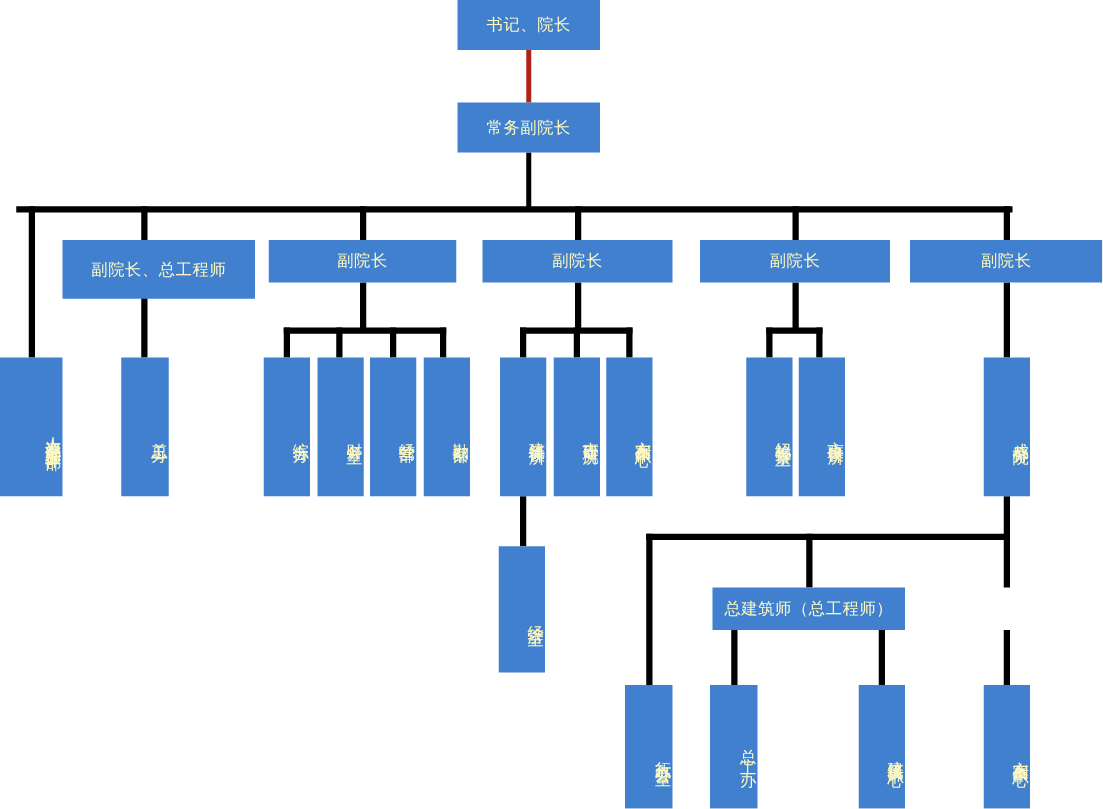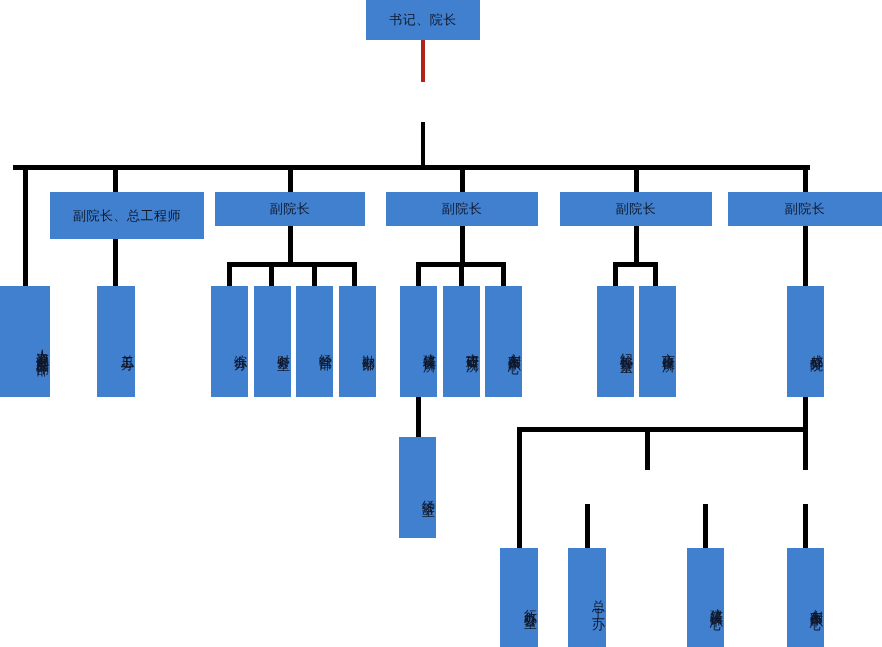--- a/index.html
+++ b/index.html
@@ -14,21 +14,21 @@
   #chart-root {
     position: relative;
     width: 882px;
     height: 647px;
     overflow: hidden;
     background: #ffffff;
   }
   .node {
     position: absolute;
     background: #4180ce;
-    color: #0f172a;
+    color: #fef9c3;
     display: flex;
     align-items: center;
     justify-content: center;
     box-sizing: border-box;
     line-height: 1.18;
     letter-spacing: 0.5px;
     text-align: center;
     user-select: none;
   }
   .node.horiz {
@@ -101,20 +101,23 @@
     <div class="conn" style="left: 517px; top: 427px; width: 291px; height: 5px;"></div>
     <div class="conn" style="left: 517px; top: 427px; width: 5px; height: 121px;"></div>
     <div class="conn" style="left: 645px; top: 427px; width: 5px; height: 43px;"></div>
     <div class="conn" style="left: 803px; top: 427px; width: 5px; height: 43px;"></div>
     <div class="conn" style="left: 585px; top: 504px; width: 5px; height: 44px;"></div>
     <div class="conn" style="left: 703px; top: 504px; width: 5px; height: 44px;"></div>
     <div class="conn" style="left: 803px; top: 504px; width: 5px; height: 44px;"></div>
     <div class="node horiz" style="left: 366px; top: 0px; width: 114px; height: 40px;">
       <span>书记、院长</span>
     </div>
+    <div class="node horiz" style="left: 366px; top: 82px; width: 114px; height: 40px;">
+      <span>常务副院长</span>
+    </div>
     <div class="node horiz" style="left: 50px; top: 192px; width: 154px; height: 47px;">
       <span>副院长、总工程师</span>
     </div>
     <div class="node horiz" style="left: 215px; top: 192px; width: 150px; height: 34px;">
       <span>副院长</span>
     </div>
     <div class="node horiz" style="left: 386px; top: 192px; width: 152px; height: 34px;">
       <span>副院长</span>
     </div>
     <div class="node horiz" style="left: 560px; top: 192px; width: 152px; height: 34px;">
@@ -156,20 +159,23 @@
     </div>
     <div class="node vert" style="left: 639px; top: 286px; width: 37px; height: 111px;">
       <span>市政设计所</span>
     </div>
     <div class="node vert" style="left: 787px; top: 286px; width: 37px; height: 111px;">
       <span>成都分院</span>
     </div>
     <div class="node vert" style="left: 399px; top: 437px; width: 37px; height: 101px;">
       <span>经济室</span>
     </div>
+    <div class="node horiz" style="left: 570px; top: 470px; width: 154px; height: 34px;">
+      <span>总建筑师（总工程师）</span>
+    </div>
     <div class="node vert" style="left: 500px; top: 548px; width: 38px; height: 99px;">
       <span>行政办公室</span>
     </div>
     <div class="node vert spaced" style="left: 568px; top: 548px; width: 38px; height: 99px;">
       <span>总工办</span>
     </div>
     <div class="node vert" style="left: 687px; top: 548px; width: 37px; height: 99px;">
       <span>建筑设计中心</span>
     </div>
     <div class="node vert" style="left: 787px; top: 548px; width: 37px; height: 99px;">

